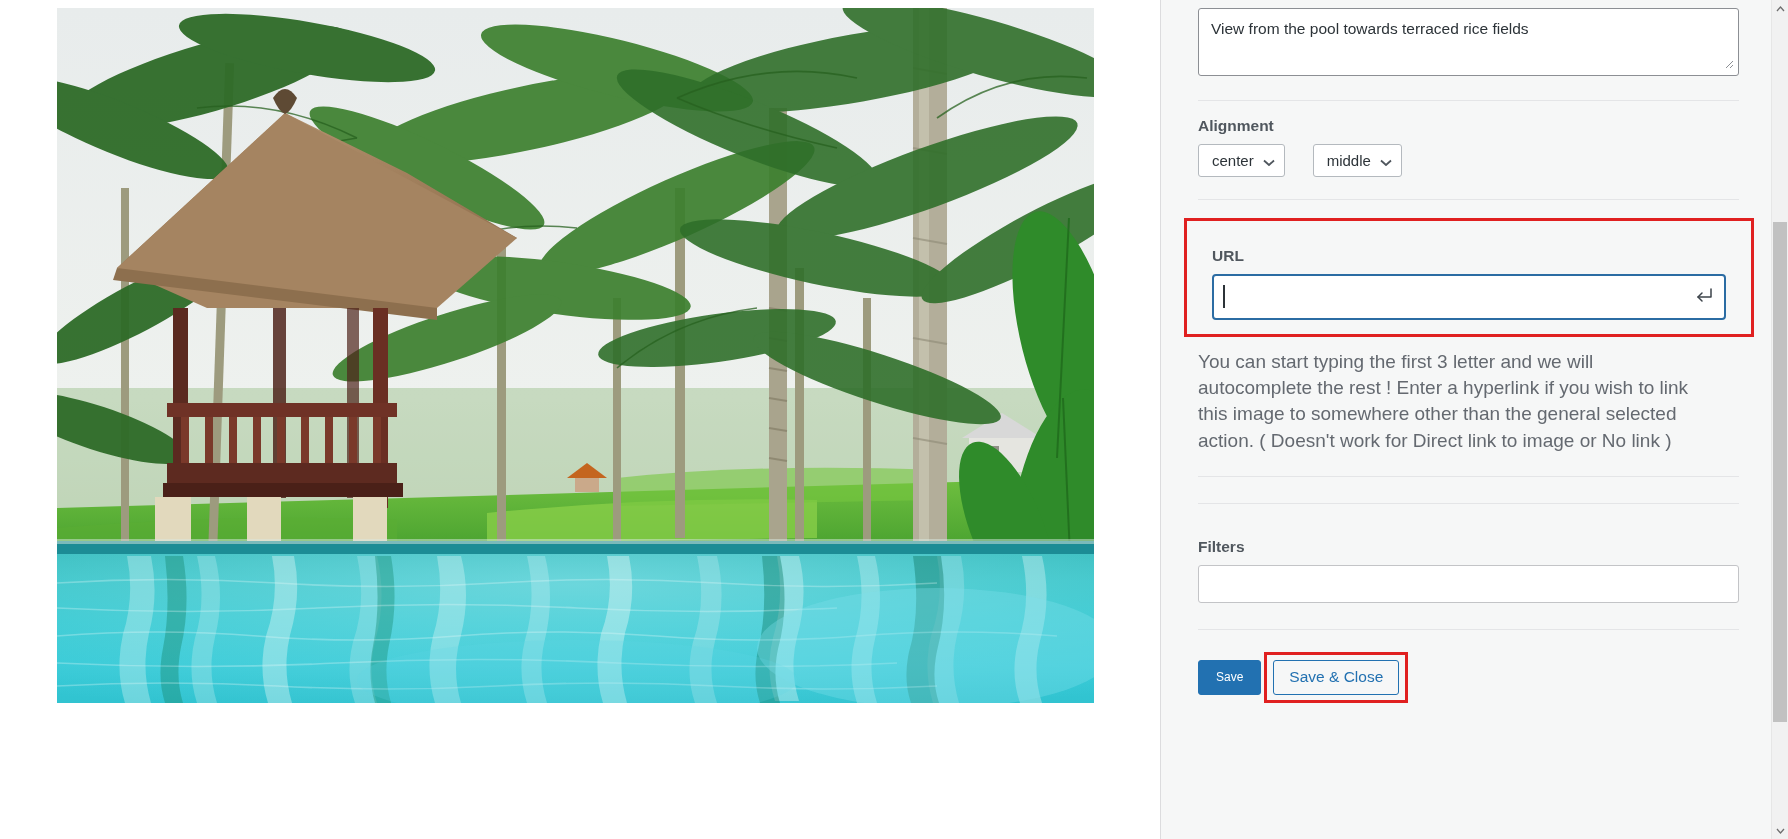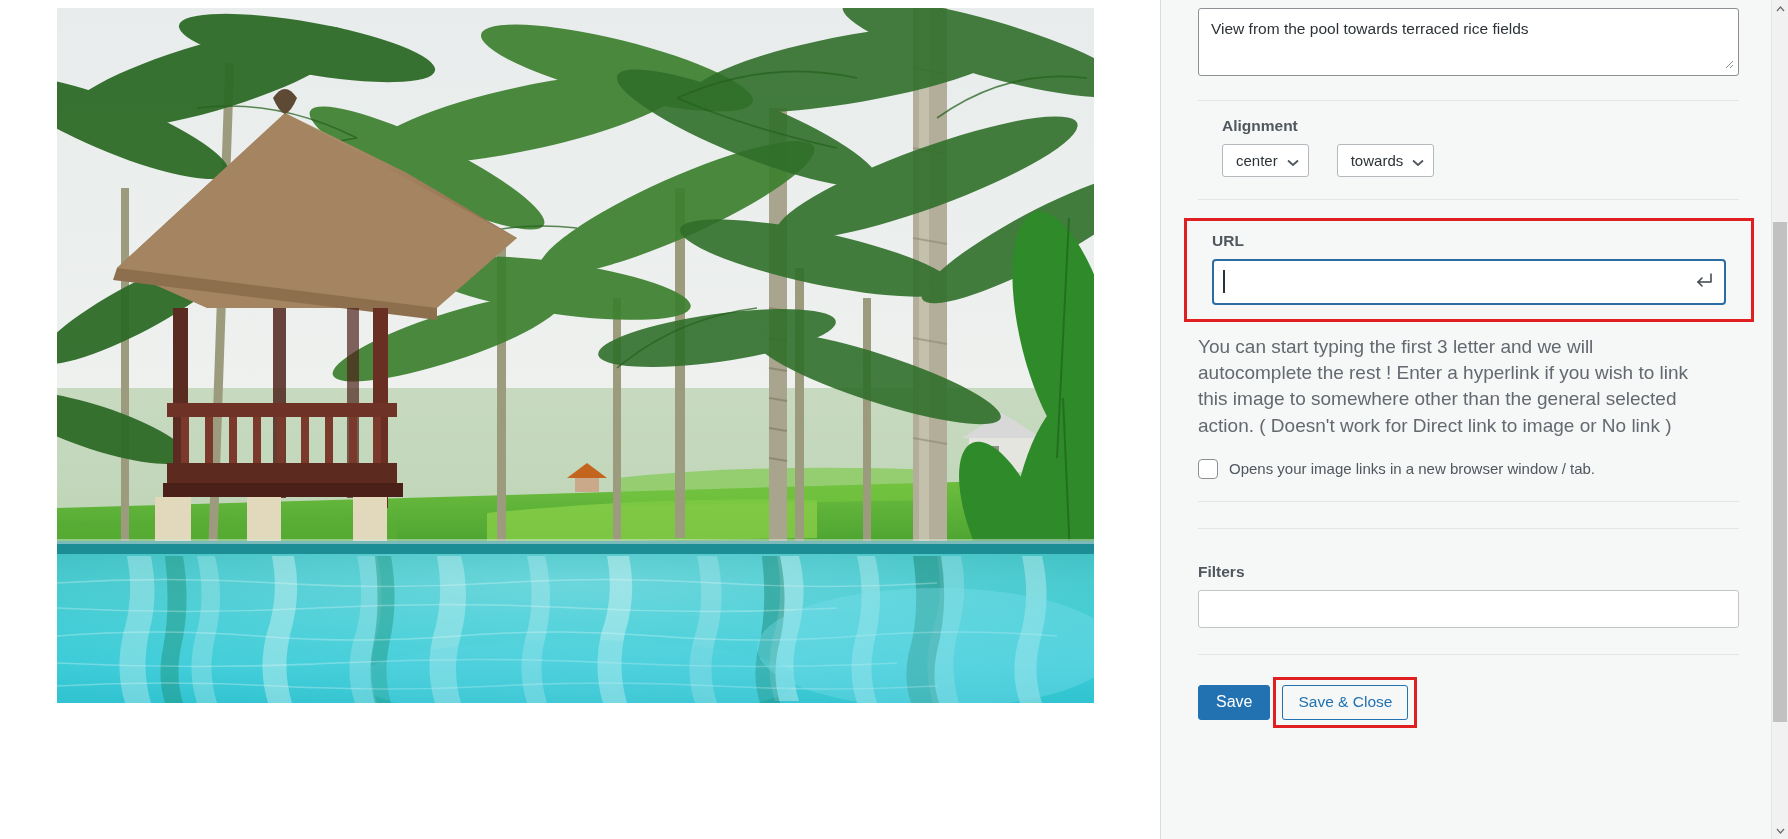--- a/index.html
+++ b/index.html
@@ -146,21 +146,21 @@
     position: absolute;
     right: 9px; top: 50%;
     transform: translateY(-50%);
     color: #50575e;
   }
 
   
   .url-highlight {
     position: relative;
     border: 3px solid #e02020;
-    padding: 11px 12px 14px 12px;
+    padding: 26px 12px 14px 12px;
     margin-top: 18px;
     margin-left: -14px;
     margin-right: -15px;
   }
   .url-highlight .label { margin-left: 13px; }
   .url-input-wrap {
     position: relative;
     margin: 0 13px;
   }
   input.url-input {
@@ -253,21 +253,21 @@
   .btn-row {
     display: flex;
     align-items: center;
     margin-top: 22px;
   }
   .btn-save {
     background: #2271b1;
     color: #fff;
     border: 1px solid #2271b1;
     border-radius: 3px;
-    font-size: 16px;
+    font-size: 12px;
     font-family: "Liberation Sans", sans-serif;
     padding: 0 17px;
     height: 35px;
     cursor: pointer;
   }
   .save-close-highlight {
     border: 3px solid #e02020;
     padding: 5px 6px;
     margin-left: 3px;
     display: inline-flex;
@@ -527,33 +527,33 @@
           <span class="resize-grip" style="right:5px; bottom:13px;">
             <svg width="12" height="12" viewBox="0 0 12 12" stroke="#8c8f94" stroke-width="1" fill="none">
               <line x1="11" y1="4" x2="4" y2="11"></line>
               <line x1="11" y1="8" x2="8" y2="11"></line>
             </svg>
           </span>
         </div>
 
         <div class="divider"></div>
 
-        <div style="margin-top:16px;margin-left:24px;">
+        <div style="margin-top:16px;">
           <div class="label">Alignment</div>
           <div class="selects-row">
             <div class="sel">
               <span>center</span>
               <span class="chev">
                 <svg width="12" height="8" viewBox="0 0 12 8" fill="none" stroke="currentColor" stroke-width="1.8">
                   <polyline points="1,2 6,6.5 11,2"></polyline>
                 </svg>
               </span>
             </div>
             <div class="sel">
-              <span>towards</span>
+              <span>middle</span>
               <span class="chev">
                 <svg width="12" height="8" viewBox="0 0 12 8" fill="none" stroke="currentColor" stroke-width="1.8">
                   <polyline points="1,2 6,6.5 11,2"></polyline>
                 </svg>
               </span>
             </div>
           </div>
         </div>
 
         <div class="divider" style="margin-top:22px;"></div>
@@ -567,24 +567,20 @@
               <svg width="18" height="16" viewBox="0 0 18 16" fill="none" stroke="currentColor" stroke-width="1.5" stroke-linecap="round" stroke-linejoin="round">
                 <polyline points="16,2 16,10 3,10"></polyline>
                 <polyline points="7,6 3,10 7,14"></polyline>
               </svg>
             </span>
           </div>
         </div>
 
         <div class="help-text">You can start typing the first 3 letter and we will autocomplete the rest ! Enter a hyperlink if you wish to link this image to somewhere other than the general selected action. ( Doesn't work for Direct link to image or No link )</div>
 
-        <div class="check-row">
-          <div class="checkbox"></div>
-          <div class="check-label">Opens your image links in a new browser window / tab.</div>
-        </div>
 
         <div class="divider" style="margin-top:22px;"></div>
 
 
         <div class="divider" style="margin-top:26px;"></div>
 
         <div style="margin-top:34px;">
           <div class="label">Filters</div>
           <input class="filters" type="text" placeholder="" style="">
         </div>

